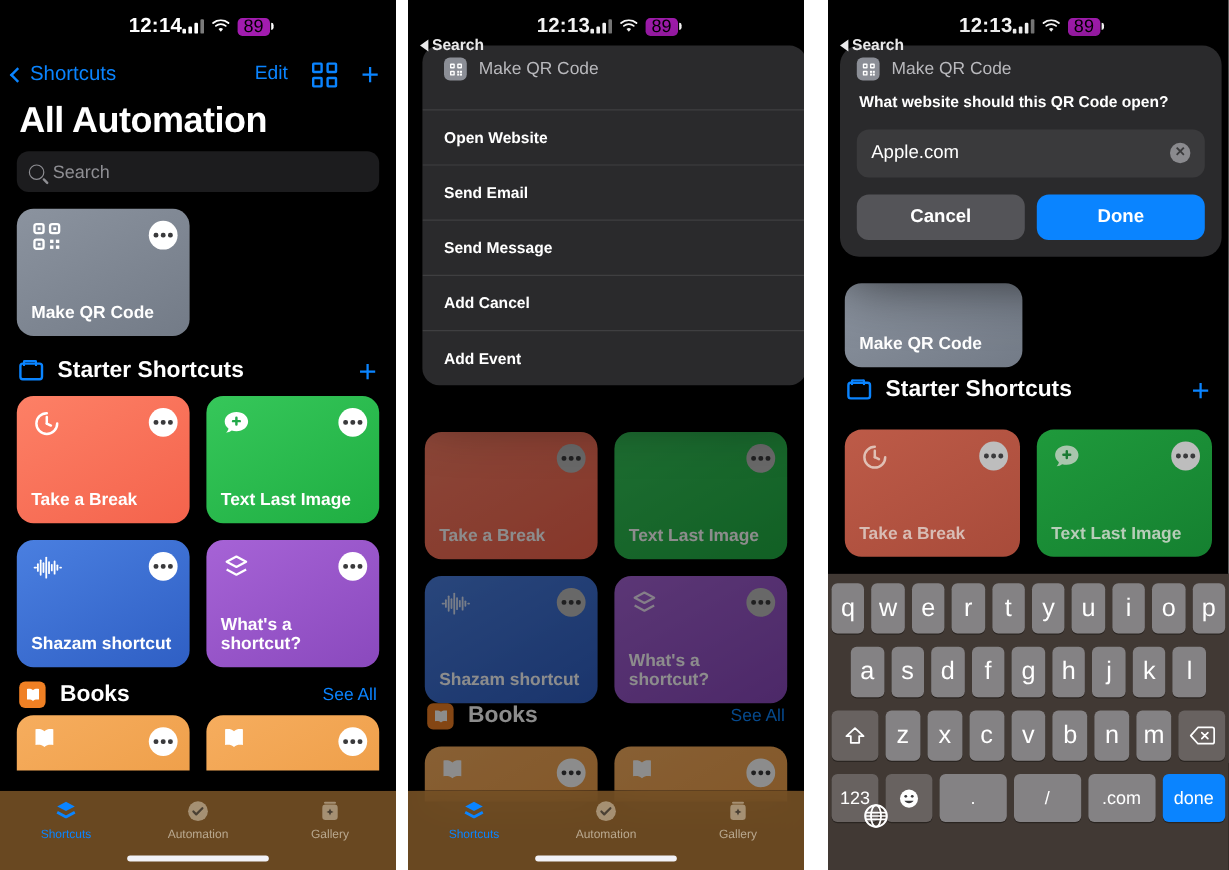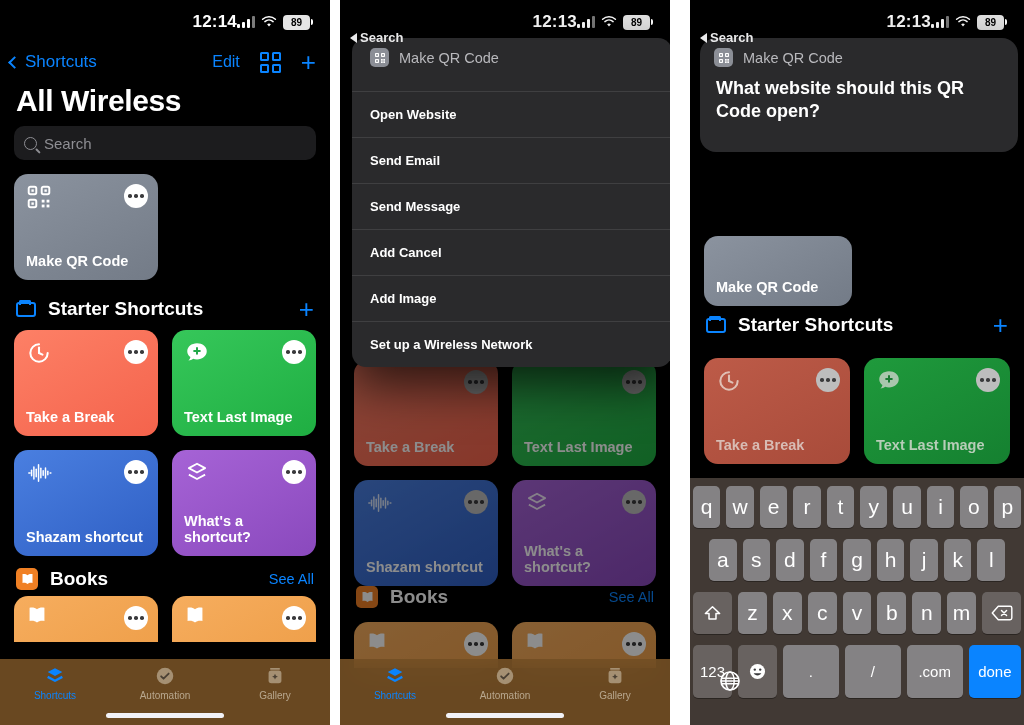--- a/index.html
+++ b/index.html
@@ -15,35 +15,35 @@
     position: absolute; top: 0; height: 725px;
     background: #000; overflow: hidden;
   }
   #panel1 { left: 0px;   width: 330px; }
   #panel2 { left: 340px; width: 330px; }
   #panel3 { left: 690px; width: 334px; }
 
   
   .statusbar {
     position: relative; height: 44px;
-    display: flex; align-items: center; justify-content: flex-end;
+    display: flex; align-items: center; justify-content: center;
     padding: 0 20px 0 22px; color: #fff;
   }
   .sb-time { font-size: 17px; font-weight: 700; letter-spacing: .2px; }
   .sb-right { display: flex; align-items: center; gap: 6px; }
   .sig { display: flex; align-items: flex-end; gap: 2px; height: 12px; }
   .sig i { display:block; width: 3px; background:#fff; border-radius:1px; }
   .sig i:nth-child(1){ height:4px; }
   .sig i:nth-child(2){ height:6px; }
   .sig i:nth-child(3){ height:9px; }
   .sig i:nth-child(4){ height:12px; background:#7b7b7b; }
   .wifi { width:16px; height:12px; }
   .batt {
-    min-width: 27px; height: 15px; border-radius: 4px; background: #e5e5e5;
-    color: #000; font-size: 10px; font-weight: 700;
+    min-width: 27px; height: 15px; border-radius: 4px; background: #a21caf;
+    color: #000; font-size: 15px; font-weight: 400;
     display:flex; align-items:center; justify-content:center; padding: 0 3px;
     position: relative;
   }
   .batt::after{
     content:""; position:absolute; right:-3px; top:4px; width:2px;height:6px;
     background:#fff; border-radius:0 2px 2px 0;
   }
 
   .backcrumb {
     position: absolute; top: 30px; left: 10px;
@@ -142,21 +142,21 @@
     padding: 15px 18px; color:#fff; font-size:13px; font-weight:700;
     border-top:.6px solid rgba(255,255,255,.10);
   }
 
   
   .dlg {
     position:absolute; left:10px; right:6px; top:38px;
     background:#2a2a2c; border-radius:16px; padding: 10px 14px 14px;
     box-shadow: 0 18px 50px rgba(0,0,0,.75);
   }
-  .dlg-q { color:#fff; font-size:18px; font-weight:700; line-height:1.3; margin: 8px 2px 14px; }
+  .dlg-q { color:#fff; font-size:13px; font-weight:700; line-height:1.3; margin: 8px 2px 14px; }
   .field {
     height:40px; background:#3a3a3c; border-radius:10px; display:flex; align-items:center;
     justify-content:space-between; padding: 0 12px; margin-bottom:14px;
   }
   .field .val { color:#fff; font-size:15.5px; }
   .clearbtn { width:17px;height:17px;border-radius:50%;background:#8a8a8e;
               display:flex;align-items:center;justify-content:center;
               color:#3a3a3c; font-size:11px; font-weight:700; line-height:1; }
   .dlg-btns { display:flex; gap:10px; }
   .btn { flex:1; height:38px; border-radius:10px; display:flex; align-items:center;
@@ -175,21 +175,21 @@
   .key {
     background: rgba(175,176,182,.62); border-radius:5px; color:#fff;
     height:42px; display:flex; align-items:center; justify-content:center;
     font-size:21px; width:28px; flex:1; box-shadow: 0 1px 0 rgba(0,0,0,.35);
   }
   .kbrow.r2 { padding: 0 16px; }
   .kbrow.r3 { padding: 0 0; }
   .key.wide { flex: 0 0 39px; background: rgba(130,126,126,.6); font-size:17px; }
   .key.sp   { flex: 1.6; }
   .key.done { background:#0a84ff; flex: 1.5; font-size:16px; }
-  .key.bot  { height:53px; font-size:15px; }
+  .key.bot  { height:40px; font-size:15px; }
   .kb-globe { position:absolute; left:28px; bottom:28px; color:#fff; }
 </style>
 </head>
 <body>
 
 <div class="stage">
 
   <div class="phone" id="panel1">
 
     <div class="statusbar">
@@ -220,21 +220,21 @@
         <span class="grid-icon">
             <span></span>
             <span></span>
             <span></span>
             <span></span>
           </span>
         <span class="plus-icon">+</span>
       </div>
     </div>
 
-    <div class="largetitle">All Wireless</div>
+    <div class="largetitle">All Automation</div>
 
     <div class="searchwrap">
       <div class="searchbar">
         <span class="mag"></span>
         <span class="ph">Search</span>
       </div>
     </div>
 
     <div class="grid-wrap">
       <div class="grid2">
@@ -572,22 +572,21 @@
                 </g>
             </svg>
           </span>
           <span class="sheet-app-name">Make QR Code</span>
         </div>
       </div>
       <div class="sheet-row">Open Website</div>
       <div class="sheet-row">Send Email</div>
       <div class="sheet-row">Send Message</div>
       <div class="sheet-row">Add Cancel</div>
-      <div class="sheet-row">Add Image</div>
-      <div class="sheet-row">Set up a Wireless Network</div>
+      <div class="sheet-row">Add Event</div>
     </div>
   </div>
 
   <div class="phone" id="panel3">
 
     <div class="statusbar">
       <div class="sb-time">12:13</div>
       <div class="sb-right">
         <span class="sig">
             <i></i>
@@ -737,16 +736,24 @@
             <g fill="#8b8e96">
                 <rect x="4.3" y="4.3" width="3.4" height="3.4"></rect>
                 <rect x="16.3" y="4.3" width="3.4" height="3.4"></rect>
                 <rect x="4.3" y="16.3" width="3.4" height="3.4"></rect>
               </g>
           </svg>
         </span>
         <span class="sheet-app-name">Make QR Code</span>
       </div>
       <div class="dlg-q">What website should this QR Code open?</div>
+      <div class="field">
+        <span class="val">Apple.com</span>
+        <span class="clearbtn">✕</span>
+      </div>
+      <div class="dlg-btns">
+        <span class="btn btn-cancel">Cancel</span>
+        <span class="btn btn-done">Done</span>
+      </div>
     </div>
   </div>
 
 </div>
 
 </body></html>

